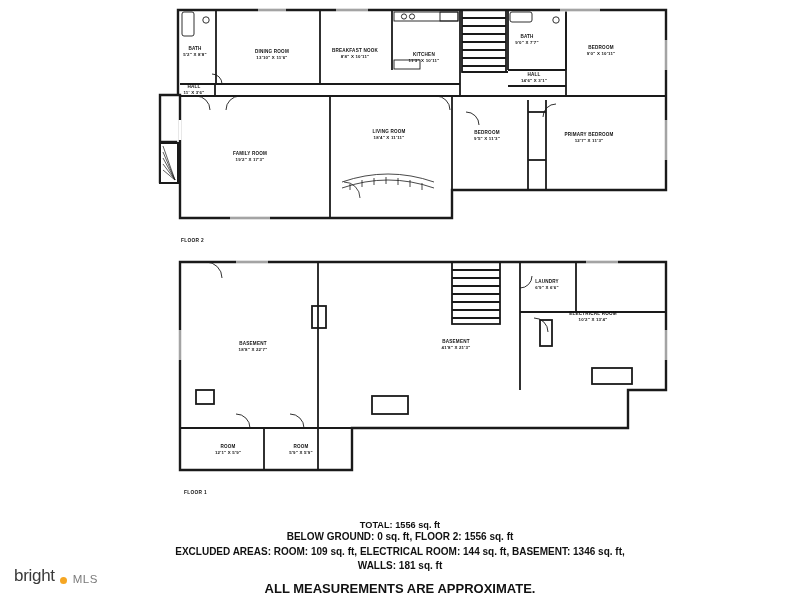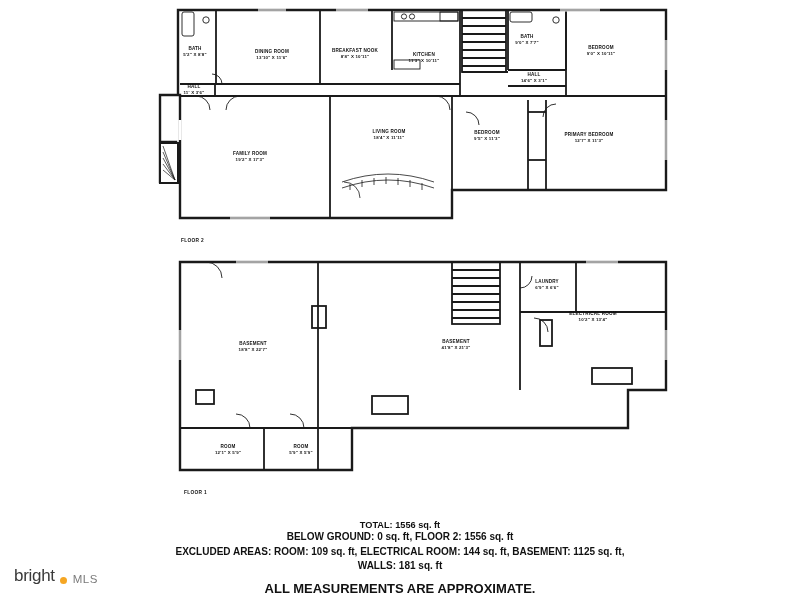--- a/index.html
+++ b/index.html
@@ -352,21 +352,21 @@
 <div class="room-label" style="left:301px; top:450px;">
   <span class="nm">ROOM</span>
   <span class="dm">5'9" X 5'9"</span>
 </div>
 
 <div class="floor-tag" style="left:184px; top:490px;">FLOOR 1</div>
 
 <div class="summary" style="top:520px;">
   <div class="total">TOTAL: 1556 sq. ft</div>
   <div class="line">BELOW GROUND: 0 sq. ft, FLOOR 2: 1556 sq. ft</div>
-  <div class="line">EXCLUDED AREAS: ROOM: 109 sq. ft, ELECTRICAL ROOM: 144 sq. ft, BASEMENT: 1125 sq. ft,</div>
+  <div class="line">EXCLUDED AREAS: ROOM: 109 sq. ft, ELECTRICAL ROOM: 144 sq. ft, BASEMENT: 1346 sq. ft,</div>
   <div class="line">WALLS: 181 sq. ft</div>
   <div class="approx">ALL MEASUREMENTS ARE APPROXIMATE.</div>
 </div>
 
 <div class="brand">
   <span class="bt">bright</span>
   <span class="dot"></span>
   <span class="mls">MLS</span>
 </div>
 

